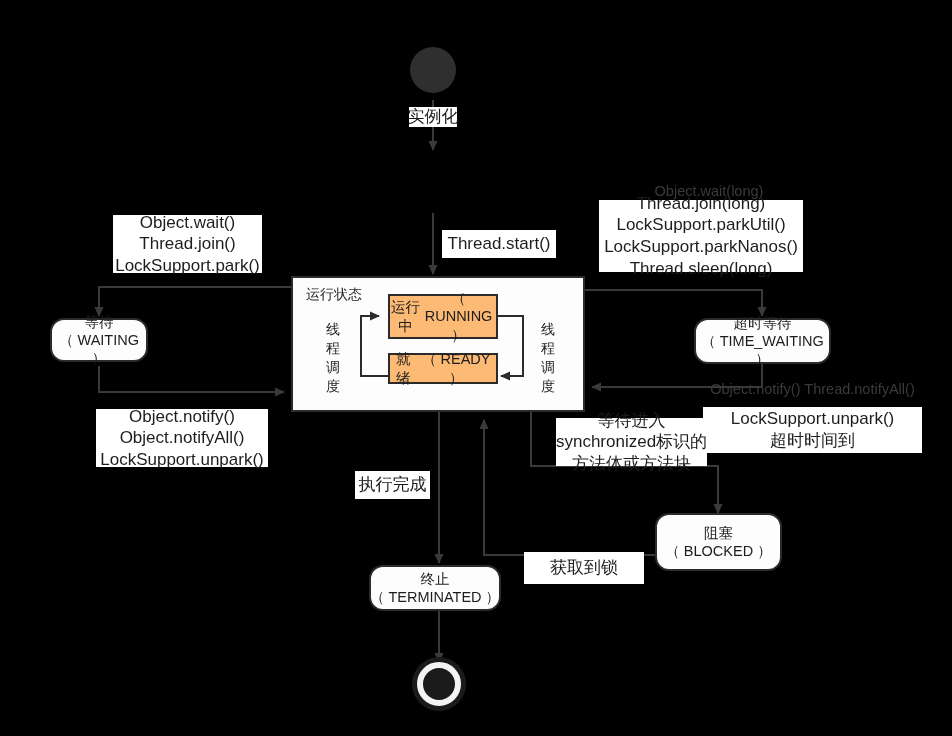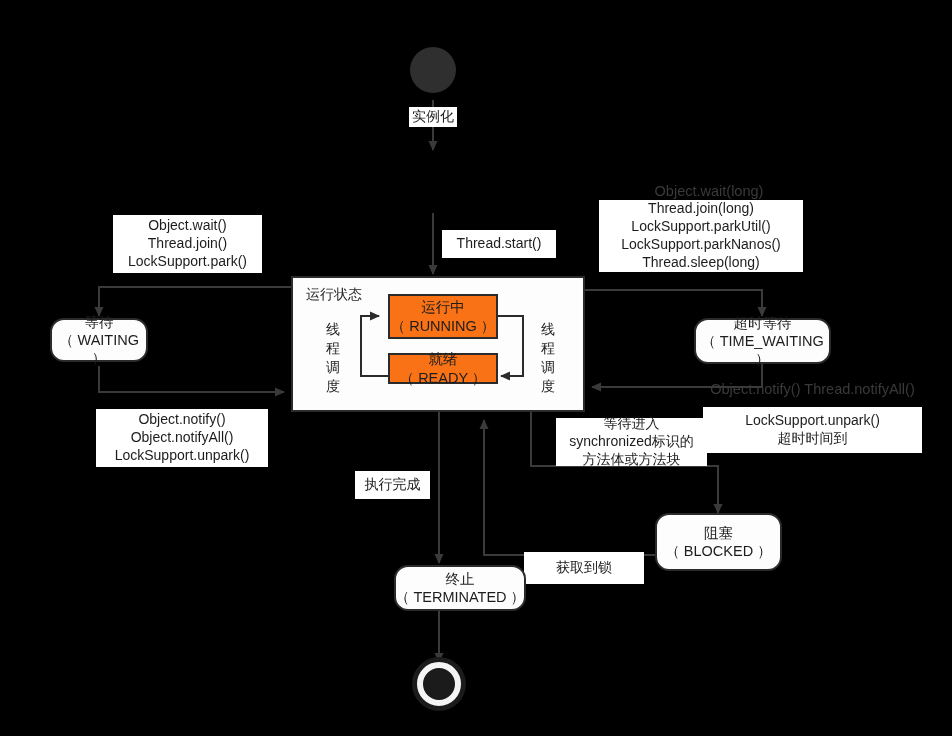--- a/index.html
+++ b/index.html
@@ -35,43 +35,43 @@
   
   .plainbox{
     position:absolute;
     background:#fdfdfd;
     border:2px solid #2b2b2b;
     box-sizing:border-box;
     z-index:3;
   }
   .innerbox{
     position:absolute;
-    background:#f97316;
+    background:#fdba74;
     border:2px solid #2b2b2b;
     box-sizing:border-box;
-    display:flex;flex-direction:column;
+    display:flex;
     align-items:center;justify-content:center;
     color:#1d1d1d;font-size:14.5px;line-height:1.25;text-align:center;
     z-index:6;
   }
   .boxtitle{
     position:absolute;color:#262626;font-size:14px;z-index:7;white-space:nowrap;
   }
   .vlabel{
     position:absolute;color:#262626;font-size:14px;line-height:1.35;
     text-align:center;width:16px;z-index:7;
   }
   .vlabel span{display:block;}
 
   
   .plate{
     position:absolute;
     background:#fff;
     color:#1d1d1d;
-    font-size:14px;
+    font-size:17px;
     line-height:1.27;
     text-align:center;
     box-sizing:border-box;
     z-index:4;
     display:flex;flex-direction:column;align-items:center;justify-content:center;
   }
   .plate span{display:block;white-space:nowrap;}
   
   .ovf{
     position:absolute;
@@ -148,21 +148,21 @@
     <span class="ln">超时等待</span>
     <span class="ln">（ TIME_WAITING</span>
     <span class="ln">）</span>
   </div>
 
   <div class="node" style="left:655px;top:513px;width:127px;height:58px;">
     <span class="ln">阻塞</span>
     <span class="ln">（ BLOCKED ）</span>
   </div>
 
-  <div class="node" style="left:394px;top:565px;width:132px;height:46px;">
+  <div class="node" style="left:369px;top:565px;width:132px;height:46px;">
     <span class="ln">终止</span>
     <span class="ln">（ TERMINATED ）</span>
   </div>
 
   <div class="plainbox" style="left:291px;top:276px;width:294px;height:136px;"></div>
 
   <div class="boxtitle" style="left:306px;top:286px;">运行状态</div>
 
   <div class="vlabel" style="left:325px;top:320px;">
     <span>线</span>

